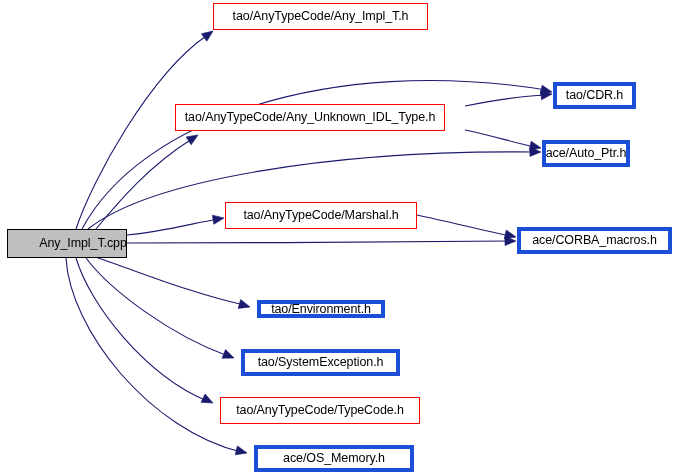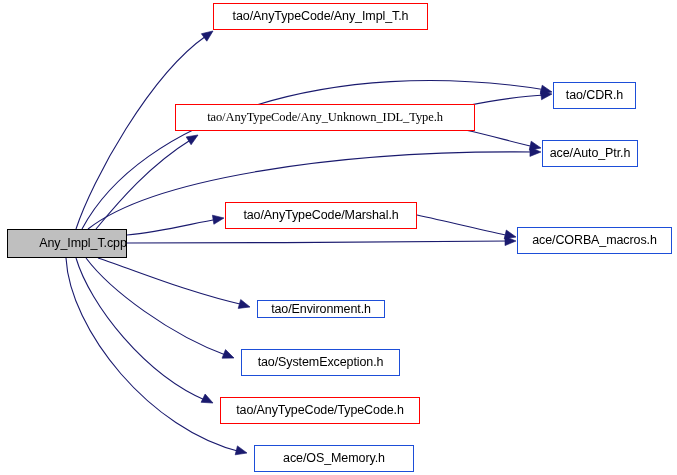--- a/index.html
+++ b/index.html
@@ -36,21 +36,21 @@
     stroke: #1a1a6e;
     stroke-width: 0.6;
   }
   .node-box {
     position: absolute;
     box-sizing: border-box;
     display: flex;
     align-items: center;
     justify-content: center;
     background: #ffffff;
-    border: 1px solid #1d4ed8;
+    border: 4px solid #1d4ed8;
     font-size: 12.5px;
     color: #000000;
     white-space: nowrap;
     letter-spacing: -0.1px;
   }
   .node-box.red {
     border: 1px solid #ff0000;
   }
   .node-box.root {
     background: #bfbfbf;
@@ -127,24 +127,24 @@
   <div id="node-layer">
       <div class="node-box root" style="left: 7px; top: 229px; width: 120px; height: 29px;">
         <span class="node-label">Any_Impl_T.cpp</span>
       </div>
       <div class="node-box red" style="left: 213px; top: 3px; width: 215px; height: 27px; text-align: center;">
         <span class="node-label">tao/AnyTypeCode/Any_Impl_T.h</span>
       </div>
       <div class="node-box" style="left: 553px; top: 82px; width: 83px; height: 27px;">
         <span class="node-label">tao/CDR.h</span>
       </div>
-      <div class="node-box red" style="left: 175px; top: 104px; width: 300px; height: 27px; font-family: Liberation Serif, serif;">
+      <div class="node-box red" style="left: 175px; top: 104px; width: 270px; height: 27px;">
         <span class="node-label">tao/AnyTypeCode/Any_Unknown_IDL_Type.h</span>
       </div>
-      <div class="node-box" style="left: 542px; top: 140px; width: 96px; height: 27px;">
+      <div class="node-box" style="left: 542px; top: 140px; width: 88px; height: 27px;">
         <span class="node-label">ace/Auto_Ptr.h</span>
       </div>
       <div class="node-box red" style="left: 225px; top: 202px; width: 192px; height: 27px;">
         <span class="node-label">tao/AnyTypeCode/Marshal.h</span>
       </div>
       <div class="node-box" style="left: 517px; top: 227px; width: 155px; height: 27px; align-items: center;">
         <span class="node-label">ace/CORBA_macros.h</span>
       </div>
       <div class="node-box" style="left: 257px; top: 300px; width: 128px; height: 18px;">
         <span class="node-label">tao/Environment.h</span>

